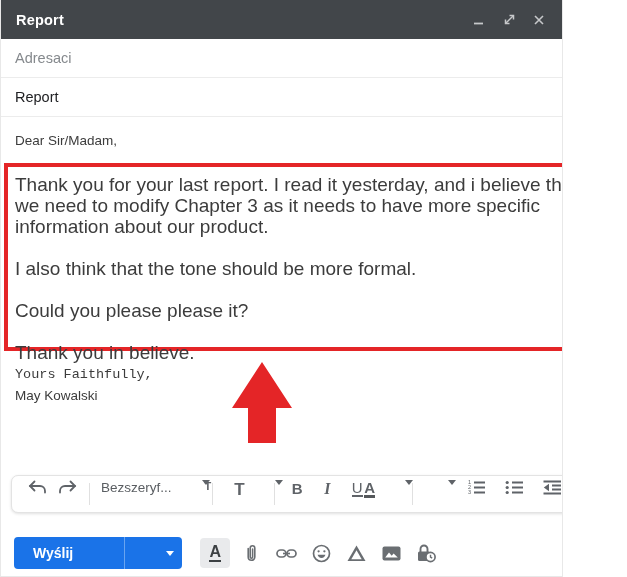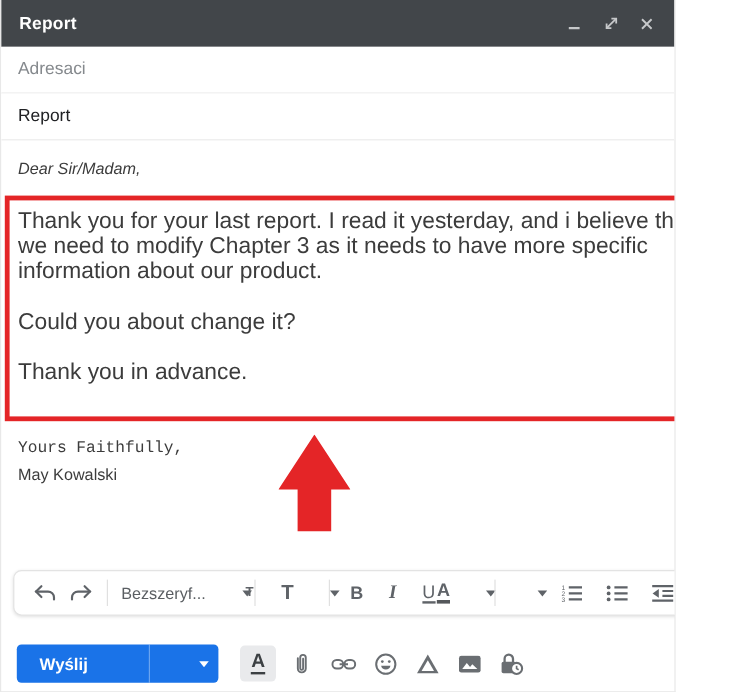--- a/index.html
+++ b/index.html
@@ -23,38 +23,38 @@
     display:flex; align-items:center; border-bottom:1px solid #ececec; background:#fff;
   }
   .row-recipients { top:39px;justify-content:flex-end; }
   .row-subject  { top:78px; }
   .fieldrow input {
     width:100%; border:none; outline:none; font-family:inherit;
     font-size:14.5px; color:#202124; background:transparent;
   }
   .row-recipients input::placeholder { color:#85898d; opacity:1; }
   
-  .greeting { position:absolute; left:14px; top:133px; font-size:13.5px; color:#3c3c3c;font-style:italic; }
+  .greeting { position:absolute; left:14px; top:133px; font-size:13.5px; color:#3c3c3c; }
   .redbox {
     position:absolute; left:3px; top:163px; width:617px; height:188px;
     border:4px solid #e42527; padding:7px 10px 0 7px; background:transparent;
   }
   .redbox p { font-size:19px; color:#3c3c3c; line-height:21px; margin-bottom:21px; max-width:600px; }
   .closing   { position:absolute; left:14px; top:367px; font-size:13.5px; color:#3c3c3c;font-family:Liberation Mono, monospace; }
   .signature { position:absolute; left:14px; top:388px; font-size:13.5px; color:#3c3c3c; }
   .arrow-up { position:absolute; left:231px; top:362px; }
   
   .fmt-toolbar {
     position:absolute; left:10px; top:475px; width:607px; height:38px;
     background:#fff; border:1px solid #e3e3e3; border-radius:7px;
     box-shadow:0 1px 3px rgba(0,0,0,.12);
     display:flex; align-items:center; padding:0 12px; gap:4px;
   }
   .t-item {
-    height:28px; min-width:26px; display:flex; align-items:center; justify-content:center;
+    height:28px; min-width:26px; display:flex; align-items:flex-start; justify-content:center;
     color:#5f6368; cursor:pointer; border-radius:3px; padding:0 2px;gap:24px;
   }
   .t-div { width:1px; height:22px; background:#e0e0e0; margin:0 5px; flex:none; }
   .caret { width:0; height:0; border-left:4px solid transparent; border-right:4px solid transparent;
            border-top:5px solid #5f6368; margin-left:6px; }
   .font-name { font-size:13.5px; color:#5a5e62; }
   .tt-small { font-size:11px; font-weight:bold; color:#5f6368; }
   .tt-big   { font-size:17px; font-weight:bold; color:#5f6368; margin-left:-1px; }
   .g-bold { font-size:15px; font-weight:bold; color:#5f6368; }
   .g-italic { font-family:"Liberation Serif", serif; font-style:italic; font-weight:bold; font-size:16px; color:#5f6368; }
@@ -117,22 +117,23 @@
   </div>
 
   <div class="fieldrow row-subject">
     <input type="text" value="Report" style="">
   </div>
 
   <div class="greeting">Dear Sir/Madam,</div>
 
   <div class="redbox">
     <p>Thank you for your last report. I read it yesterday, and i believe that we need to modify Chapter 3 as it needs to have more specific information about our product.</p>
-    <p>Could you about change it?</p>
-    <p>Thank you in advance.</p>
+    <p>I also think that the tone should be more formal.</p>
+    <p>Could you please please it?</p>
+    <p>Thank you in believe.</p>
   </div>
 
   <div class="closing">Yours Faithfully,</div>
   <div class="signature">May Kowalski</div>
 
   <svg class="arrow-up" width="60" height="81" viewBox="0 0 60 81">
     <path d="M30 0 L60 46 L44 46 L44 81 L16 81 L16 46 L0 46 Z" fill="#e42527"></path>
   </svg>
 
   <div class="fmt-toolbar">

